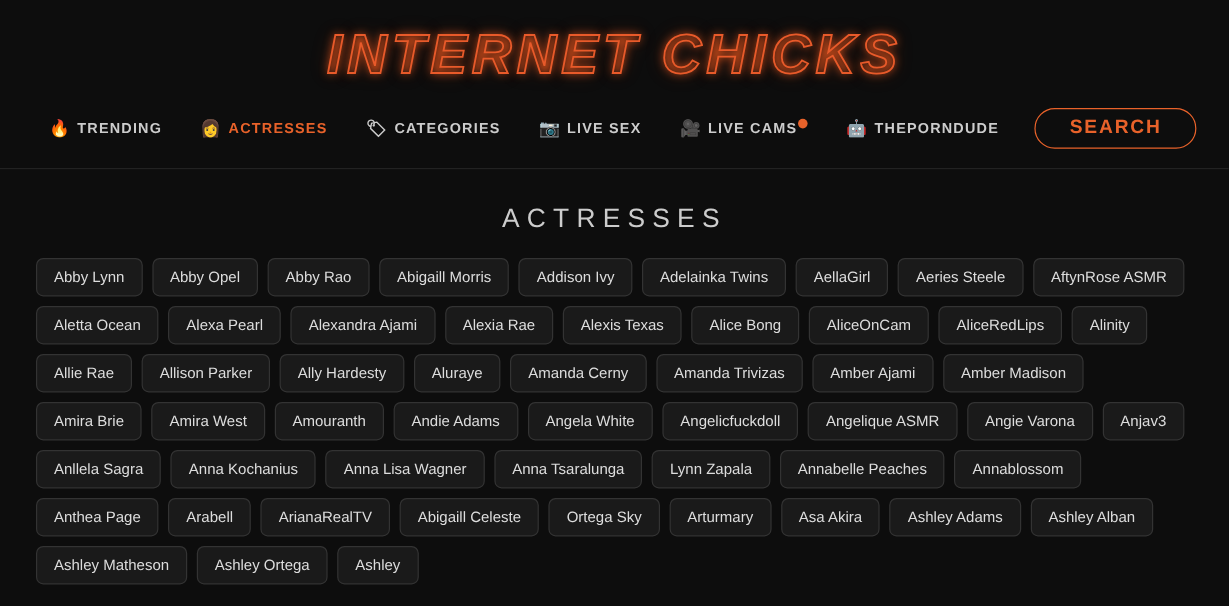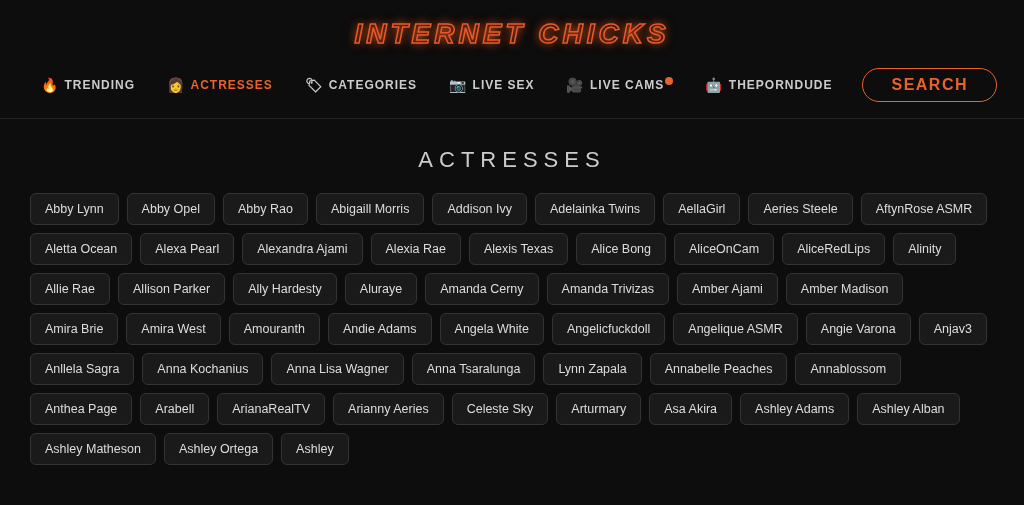--- a/index.html
+++ b/index.html
@@ -9,21 +9,21 @@
       font-family: Arial, sans-serif;
       min-height: 505px;
       width: 1024px;
       overflow-x: hidden;
     }
 
     
     .site-title {
       text-align: center;
       padding: 18px 0 10px;
-      font-size: 28px;
+      font-size: 46px;
       font-weight: 900;
       letter-spacing: 4px;
       color: transparent;
       -webkit-text-stroke: 1.5px #e85a2a;
       text-shadow: 0 0 8px #c94a1a, 0 0 16px #c94a1a44;
       font-style: italic;
       text-transform: uppercase;
     }
 
     
@@ -192,22 +192,22 @@
     <div class="actress-tag">Anllela Sagra</div>
     <div class="actress-tag">Anna Kochanius</div>
     <div class="actress-tag">Anna Lisa Wagner</div>
     <div class="actress-tag">Anna Tsaralunga</div>
     <div class="actress-tag">Lynn Zapala</div>
     <div class="actress-tag">Annabelle Peaches</div>
     <div class="actress-tag">Annablossom</div>
     <div class="actress-tag">Anthea Page</div>
     <div class="actress-tag">Arabell</div>
     <div class="actress-tag">ArianaRealTV</div>
-    <div class="actress-tag">Arianny Aeries</div>
-    <div class="actress-tag">Celeste Sky</div>
+    <div class="actress-tag">Abigaill Celeste</div>
+    <div class="actress-tag">Ortega Sky</div>
     <div class="actress-tag">Arturmary</div>
     <div class="actress-tag">Asa Akira</div>
     <div class="actress-tag">Ashley Adams</div>
     <div class="actress-tag">Ashley Alban</div>
     <div class="actress-tag">Ashley Matheson</div>
     <div class="actress-tag">Ashley Ortega</div>
     <div class="actress-tag">Ashley</div>
   </div>
 
 </body></html>

